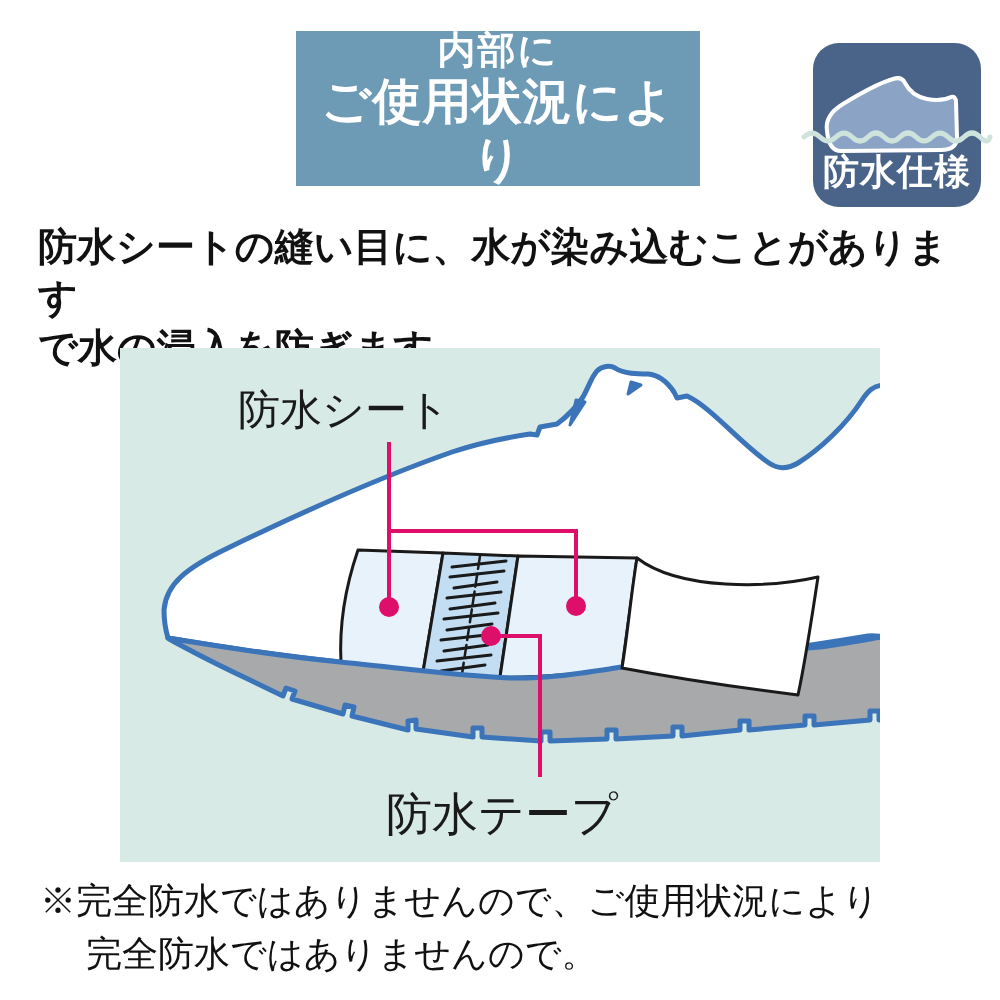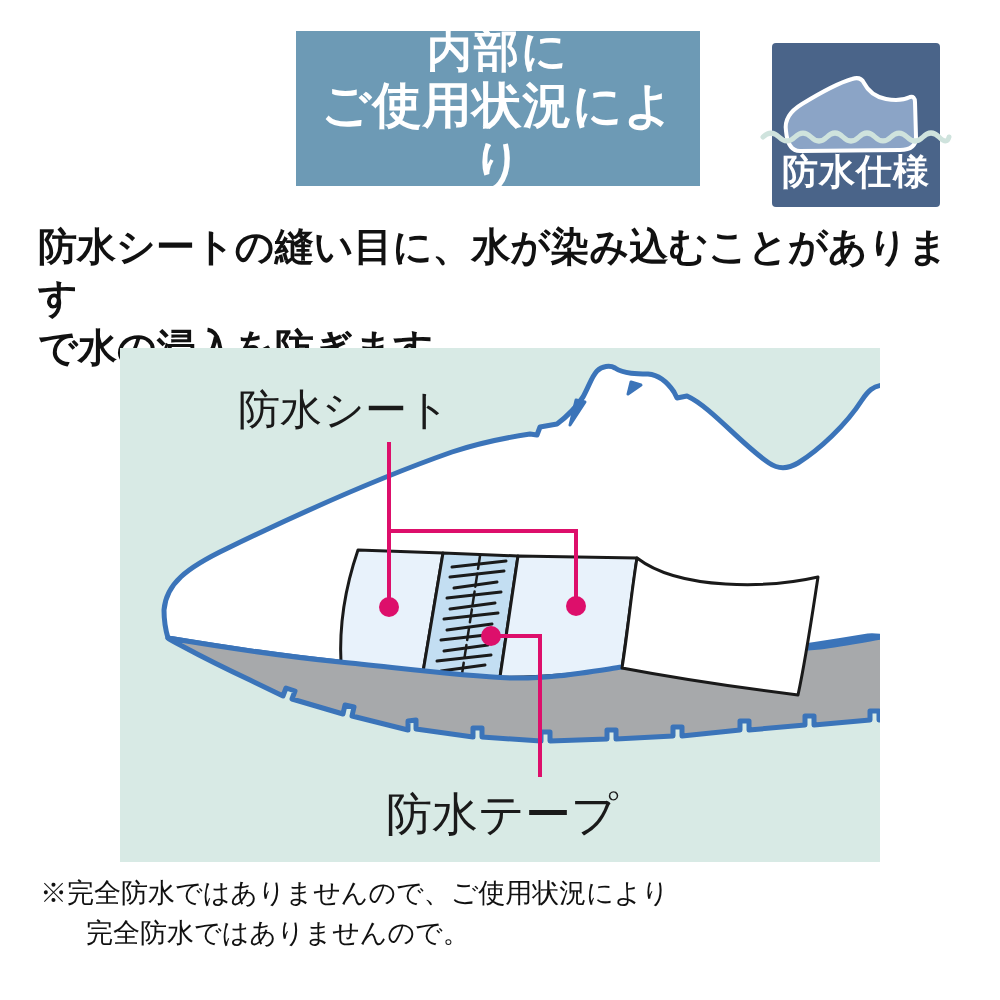--- a/index.html
+++ b/index.html
@@ -19,29 +19,29 @@
     position: absolute;
     left: 296px; top: 31px;
     width: 404px; height: 155px;
     display: flex; flex-direction: column;
     align-items: center; justify-content: center;
     color: #ffffff;
     font-weight: 700;
     text-align: center;
     line-height: 1.18;
   }
-  .header-line1 { font-size: 45px; letter-spacing: 2px; }
+  .header-line1 { font-size: 38px; letter-spacing: 2px; }
   .header-line2 { font-size: 49px; letter-spacing: 1px; }
 
   
   .badge {
     position: absolute;
-    left: 772px; top: 43px;
+    left: 813px; top: 43px;
     width: 168px; height: 164px;
-    border-radius: 4px;
+    border-radius: 26px;
     text-decoration: underline;
   }
   .badge-icon-svg {
     position: absolute; left: -9px; top: 10px;
     overflow: visible;
   }
   .badge-label {
     position: absolute; left: 0; right: 0; bottom: 10px;
     text-align: center;
     color: #ffffff;
@@ -70,21 +70,21 @@
   }
   .diagram svg { display: block; }
 
   
   .note {
     position: absolute;
     left: 40px; top: 874px;
     width: 930px;
     color: #111111;
     font-weight: 400;
-    font-size: 27px;
+    font-size: 36px;
     line-height: 1.48;
   }
   .note-line2 { padding-left: 46px; }
 </style>
 </head>
 <body>
 
 <div class="stage">
 
   <div class="header-box" style="background-color: rgb(109, 154, 181);">

